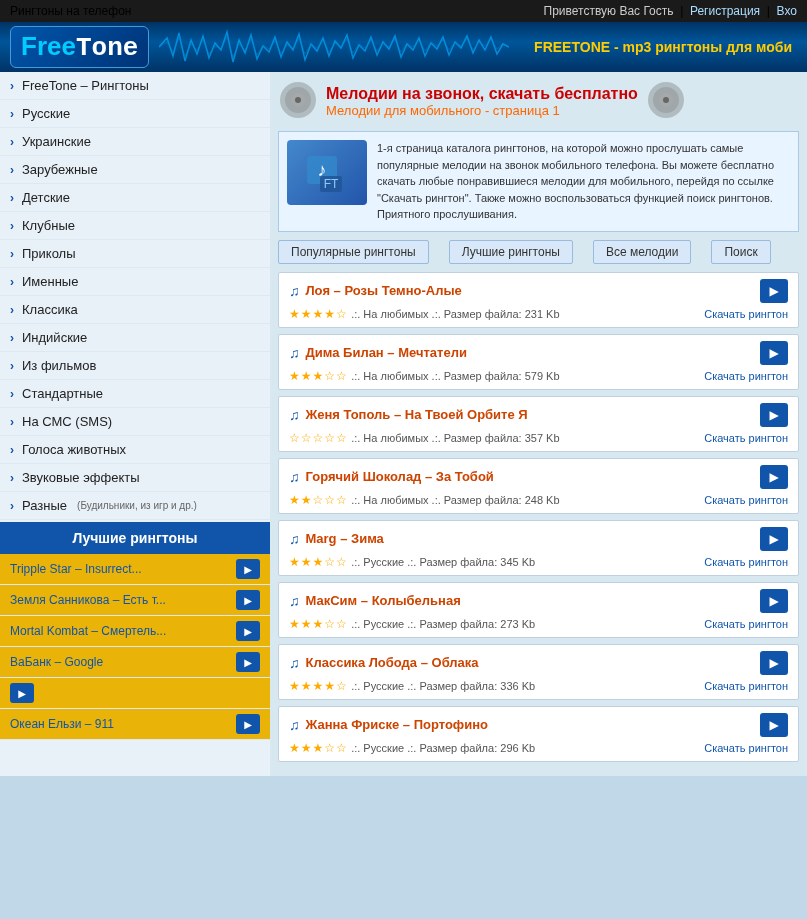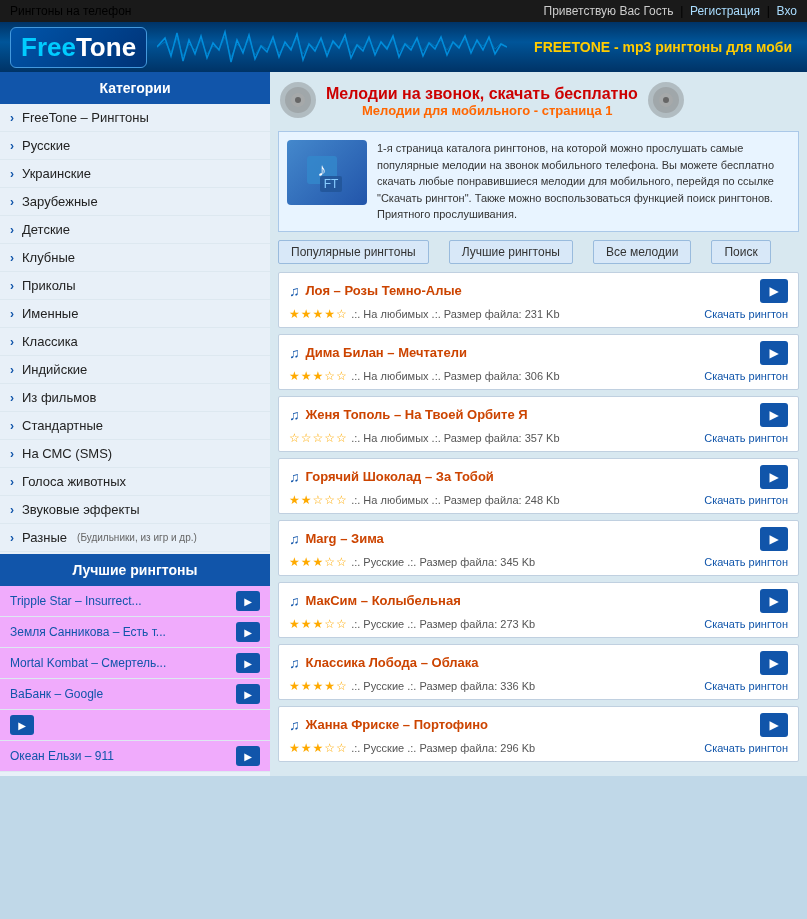--- a/index.html
+++ b/index.html
@@ -13,31 +13,31 @@
 
     
     #main { display: flex; width: 100%; }
 
     
     #sidebar { width: 270px; min-width: 270px; background: #e8f0f8; }
     #sidebar .cat-header { background: #1155aa; color: white; font-size: 14px; font-weight: bold; text-align: center; padding: 8px 0; }
     #sidebar .cat-item { display: flex; align-items: center; padding: 6px 10px; border-bottom: 1px solid #dde8f0; cursor: pointer; color: #222; font-size: 13px; }
     #sidebar .cat-arrow { color: #1155aa; font-weight: bold; margin-right: 8px; font-size: 12px; }
     #sidebar .best-header { background: #1155aa; color: white; font-size: 14px; font-weight: bold; text-align: center; padding: 8px 0; margin-top: 2px; }
-    #sidebar .best-item { display: flex; align-items: center; justify-content: space-between; padding: 5px 10px; border-bottom: 1px solid #dde8f0; background: #f0abfc; }
+    #sidebar .best-item { display: flex; align-items: center; justify-content: space-between; padding: 5px 10px; border-bottom: 1px solid #dde8f0; background: #eab308; }
     #sidebar .best-item a { color: #1155aa; text-decoration: none; font-size: 12px; flex: 1; }
     #sidebar .play-btn-small { background: #1155aa; color: white; border: none; border-radius: 3px; width: 24px; height: 20px; cursor: pointer; display: flex; align-items: center; justify-content: center; font-size: 10px; min-width: 24px; }
 
     
     #content { flex: 1; padding: 8px; background: #d8e8f0; }
 
     
     .content-header { display: flex; align-items: center; margin-bottom: 8px; }
     .header-text h2 { color: #cc0000; font-size: 16px; font-weight: bold; }
-    .header-text h3 { color: #ff6600; font-size: 13px; font-weight: bold; margin-left: 36px; }
+    .header-text h3 { color: #ff6600; font-size: 13px; font-weight: normal; }
 
     
     .desc-box { display: flex; background: #e8f4ff; border: 1px solid #aac8e8; padding: 8px; margin-bottom: 8px; }
     .desc-img { width: 80px; height: 65px; background: linear-gradient(135deg, #4488cc, #2255aa); border-radius: 4px; display: flex; align-items: center; justify-content: center; margin-right: 10px; font-size: 24px; color: white; min-width: 80px; }
     .desc-text { font-size: 11px; color: #333; line-height: 1.5; }
     .desc-links { margin-top: 6px; font-size: 11px; }
     .desc-links span { color: #555; }
     .desc-links a { color: #1155aa; text-decoration: none; margin: 0 4px; }
 
     
@@ -65,38 +65,37 @@
     <a href="#" style="color:#aaddff; text-decoration:none;">Регистрация</a>
     &nbsp;|&nbsp;
     <a href="#" style="color:#aaddff; text-decoration:none;">Вхо</a>
   </span>
 </div>
 
 <div id="header">
   <div style="display:flex; align-items:center;">
     <div style="background: linear-gradient(135deg, #0055aa 0%, #003377 100%); border-radius: 6px; padding: 4px 10px; border: 1px solid #4499dd;">
       <span style="font-size:26px; font-weight:bold; font-family:'Arial Black',Arial,sans-serif;">
-        <span style="color:#00ccff;">Free</span><span style="color:#ffffff;">Tone</span>
+        <span style="color:#00ccff;">Free</span><span style="color:#ffffff;font-family:Liberation Mono, monospace;">Tone</span>
       </span>
     </div>
     <div style="margin-left:10px; display:flex; align-items:center; gap:2px;">
 
       <svg width="350" height="38" viewBox="0 0 350 38">
         <polyline points="0,19 8,10 14,28 20,5 26,33 32,12 38,26 44,8 50,30 56,15 62,22 68,4 74,34 80,12 86,25 92,7 98,31 104,18 110,24 116,9 122,29 128,14 134,22 140,6 146,32 152,16 158,23 164,10 170,28 176,13 182,20 188,7 194,30 200,17 206,23 212,9 218,27 224,14 230,21 236,8 242,29 248,16 254,22 260,10 266,28 272,15 278,21 284,9 290,27 296,14 302,20 308,8 314,25 320,12 326,22 332,9 338,26 344,16 350,19" fill="none" stroke="#00aaff" stroke-width="1.5" opacity="0.7"></polyline>
         <polyline points="0,19 8,14 14,24 20,10 26,28 32,16 38,22 44,12 50,26 56,18 62,21 68,9 74,29 80,16 86,22 92,11 98,27 104,17 110,21 116,13 122,25 128,17 134,20 140,10 146,26 152,16 158,20 164,12 170,24 176,15 182,19 188,11 194,25 200,16 206,20 212,12 218,23 224,15 230,19 236,11 242,24 248,15 254,19 260,12 266,23 272,14 278,18 284,12 290,22 296,14 302,18 308,11 314,22 320,14 326,18 332,11 338,21 344,15 350,19" fill="none" stroke="#0088cc" stroke-width="1" opacity="0.5"></polyline>
       </svg>
     </div>
   </div>
   <div style="color:#ffcc00; font-size:14px; font-weight:bold; padding-right:5px;">FREETONE - mp3 рингтоны для моби</div>
 </div>
 
 <div id="main">
 
   <div id="sidebar">
-    <div class="cat-header">Категории</div>
 
     <div>
       <div class="cat-item">
         <span class="cat-arrow">›</span>
         <span>FreeTone – Рингтоны</span>
       </div>
       <div class="cat-item">
         <span class="cat-arrow">›</span>
         <span>Русские</span>
       </div>
@@ -257,21 +256,21 @@
       <div class="song-row1">
         <span style="display:flex;align-items:center;gap:6px;">
           <span style="color:#1155aa; font-size:14px;">♫</span>
           <a href="#" class="song-title-link">Дима Билан – Мечтатели</a>
         </span>
         <button class="song-play-btn">▶</button>
       </div>
       <div class="song-row2">
         <span>
           <span class="song-stars">★★★☆☆</span>
-          <span class="song-meta"> .:. На любимых .:. Размер файла: 306 Kb</span>
+          <span class="song-meta"> .:. На любимых .:. Размер файла: 579 Kb</span>
         </span>
         <a href="#" class="song-download">Скачать рингтон</a>
       </div>
     </div>
         <div class="song-item">
       <div class="song-row1">
         <span style="display:flex;align-items:center;gap:6px;">
           <span style="color:#1155aa; font-size:14px;">♫</span>
           <a href="#" class="song-title-link">Женя Тополь – На Твоей Орбите Я</a>
         </span>

